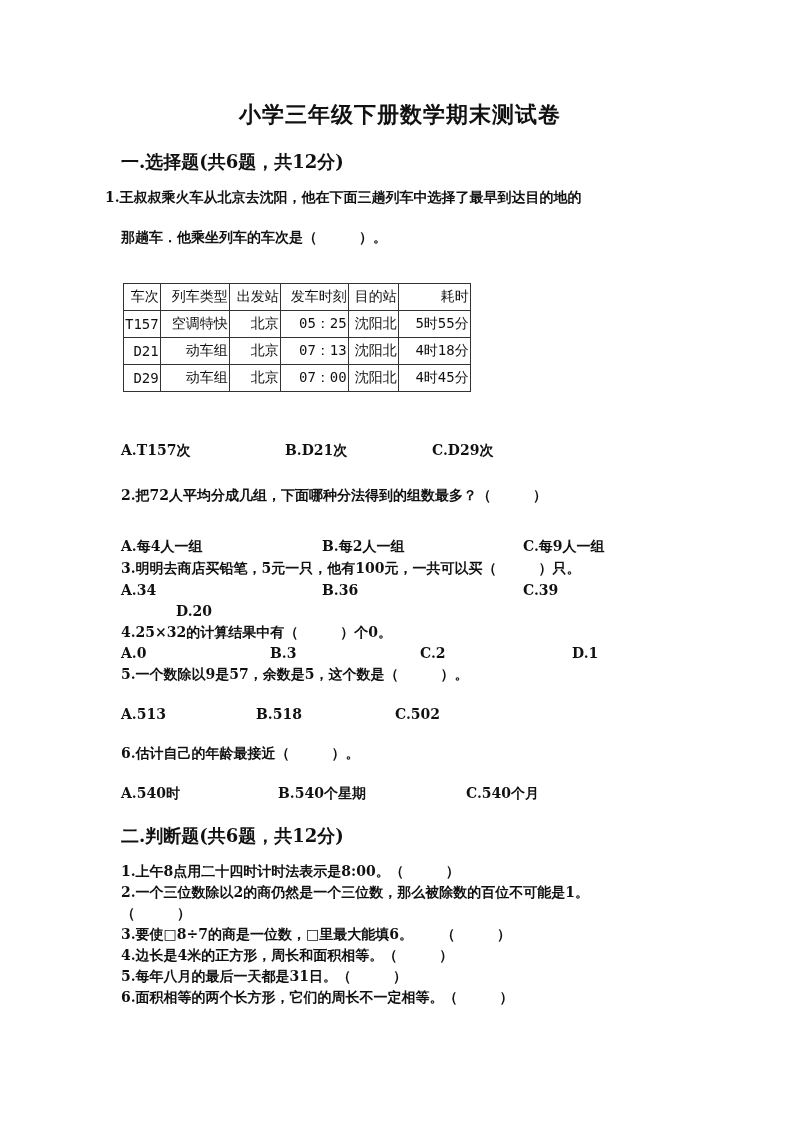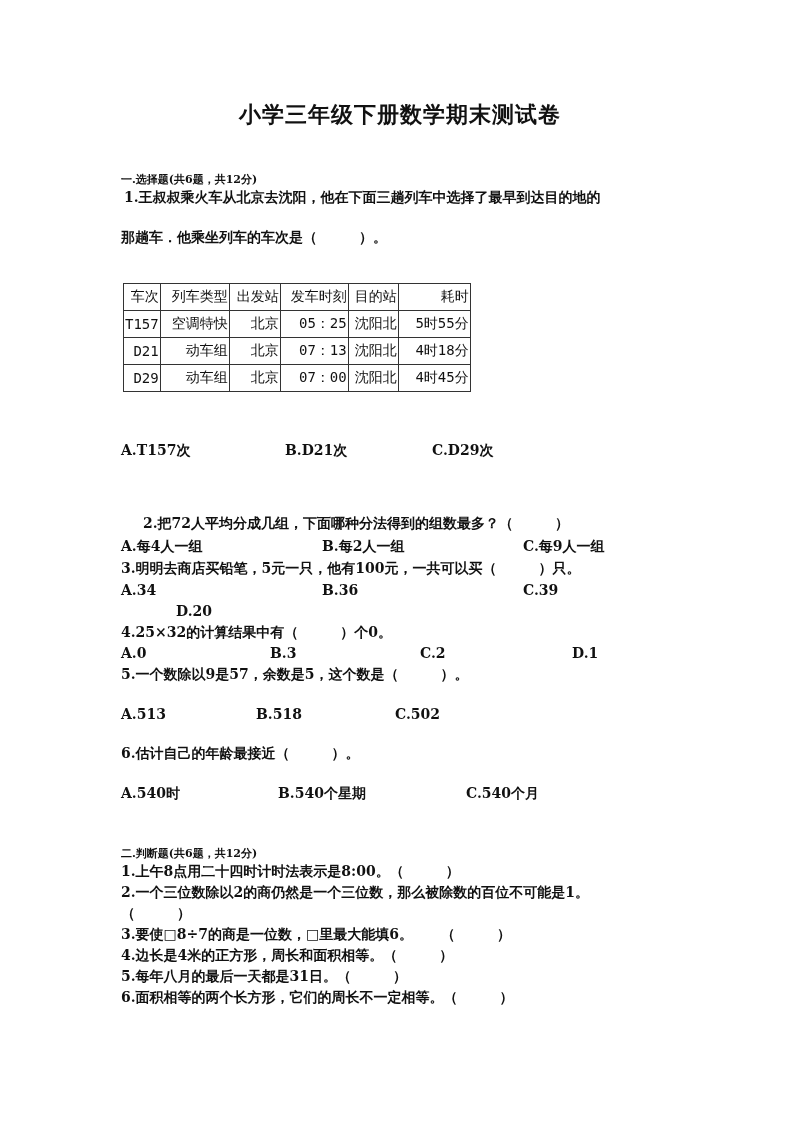--- a/index.html
+++ b/index.html
@@ -1,33 +1,33 @@
 <!DOCTYPE html>
 <html><head>
 <meta charset="utf-8">
 <style>
   html, body { margin: 0; padding: 0; background: #ffffff; }
   body { width: 800px; height: 1131px; position: relative; overflow: hidden;
          font-family: "DejaVu Serif", "Liberation Serif", serif; color: #111; }
   .abs { position: absolute; white-space: nowrap; font-weight: bold; }
   .title { top: 100px; left: 0; width: 800px; text-align: center; font-size: 22px; letter-spacing: 1px; }
-  .section { font-size: 11px; font-weight: bold; margin-top: 22px; }
+  .section { font-size: 18px; font-weight: bold; }
   .txt { font-size: 14px; }
   table.train { position: absolute; left: 123px; top: 283px; border-collapse: collapse;
                 font-size: 14px; font-family: "DejaVu Sans Mono", "Liberation Mono", monospace; }
   table.train td { border: 1.5px solid #333; padding: 0 1px; height: 26px; vertical-align: middle; white-space: nowrap; overflow: hidden; text-align: right; }
 </style>
 </head>
 <body>
 
 <div class="abs title">小学三年级下册数学期末测试卷</div>
 
 <div class="abs section" style="top:150px; left:121px;">一.选择题(共6题，共12分)</div>
 
-<div class="abs txt" style="top:189px; left:124px;">1.王叔叔乘火车从北京去沈阳，他在下面三趟列车中选择了最早到达目的地的</div>
+<div class="abs txt" style="top:189px; left:105px;">1.王叔叔乘火车从北京去沈阳，他在下面三趟列车中选择了最早到达目的地的</div>
 <div class="abs txt" style="top:229px; left:121px;">那趟车．他乘坐列车的车次是（　　　）。</div>
 
 <table class="train">
   <tbody>
       <tr>
     <td style="width:32px">车次</td>
     <td style="width:66px">列车类型</td>
     <td style="width:48px">出发站</td>
     <td style="width:65px">发车时刻</td>
     <td style="width:47px">目的站</td>
@@ -57,21 +57,21 @@
     <td>沈阳北</td>
     <td>4时45分</td>
   </tr>
 </tbody>
   </table>
 
 <div class="abs txt" style="top:442px; left:121px;">A.T157次</div>
 <div class="abs txt" style="top:442px; left:285px;">B.D21次</div>
 <div class="abs txt" style="top:442px; left:432px;">C.D29次</div>
 
-<div class="abs txt" style="top:515px; left:121px;margin-left:22px;">2.把72人平均分成几组，下面哪种分法得到的组数最多？（　　　）</div>
+<div class="abs txt" style="top:487px; left:121px;">2.把72人平均分成几组，下面哪种分法得到的组数最多？（　　　）</div>
 <div class="abs txt" style="top:538px; left:121px;">A.每4人一组</div>
 <div class="abs txt" style="top:538px; left:322px;">B.每2人一组</div>
 <div class="abs txt" style="top:538px; left:523px;">C.每9人一组</div>
 
 <div class="abs txt" style="top:560px; left:121px;">3.明明去商店买铅笔，5元一只，他有100元，一共可以买（　　　）只。</div>
 <div class="abs txt" style="top:582px; left:121px;">A.34</div>
 <div class="abs txt" style="top:582px; left:322px;">B.36</div>
 <div class="abs txt" style="top:582px; left:523px;">C.39</div>
 <div class="abs txt" style="top:603px; left:176px;">D.20</div>
 

